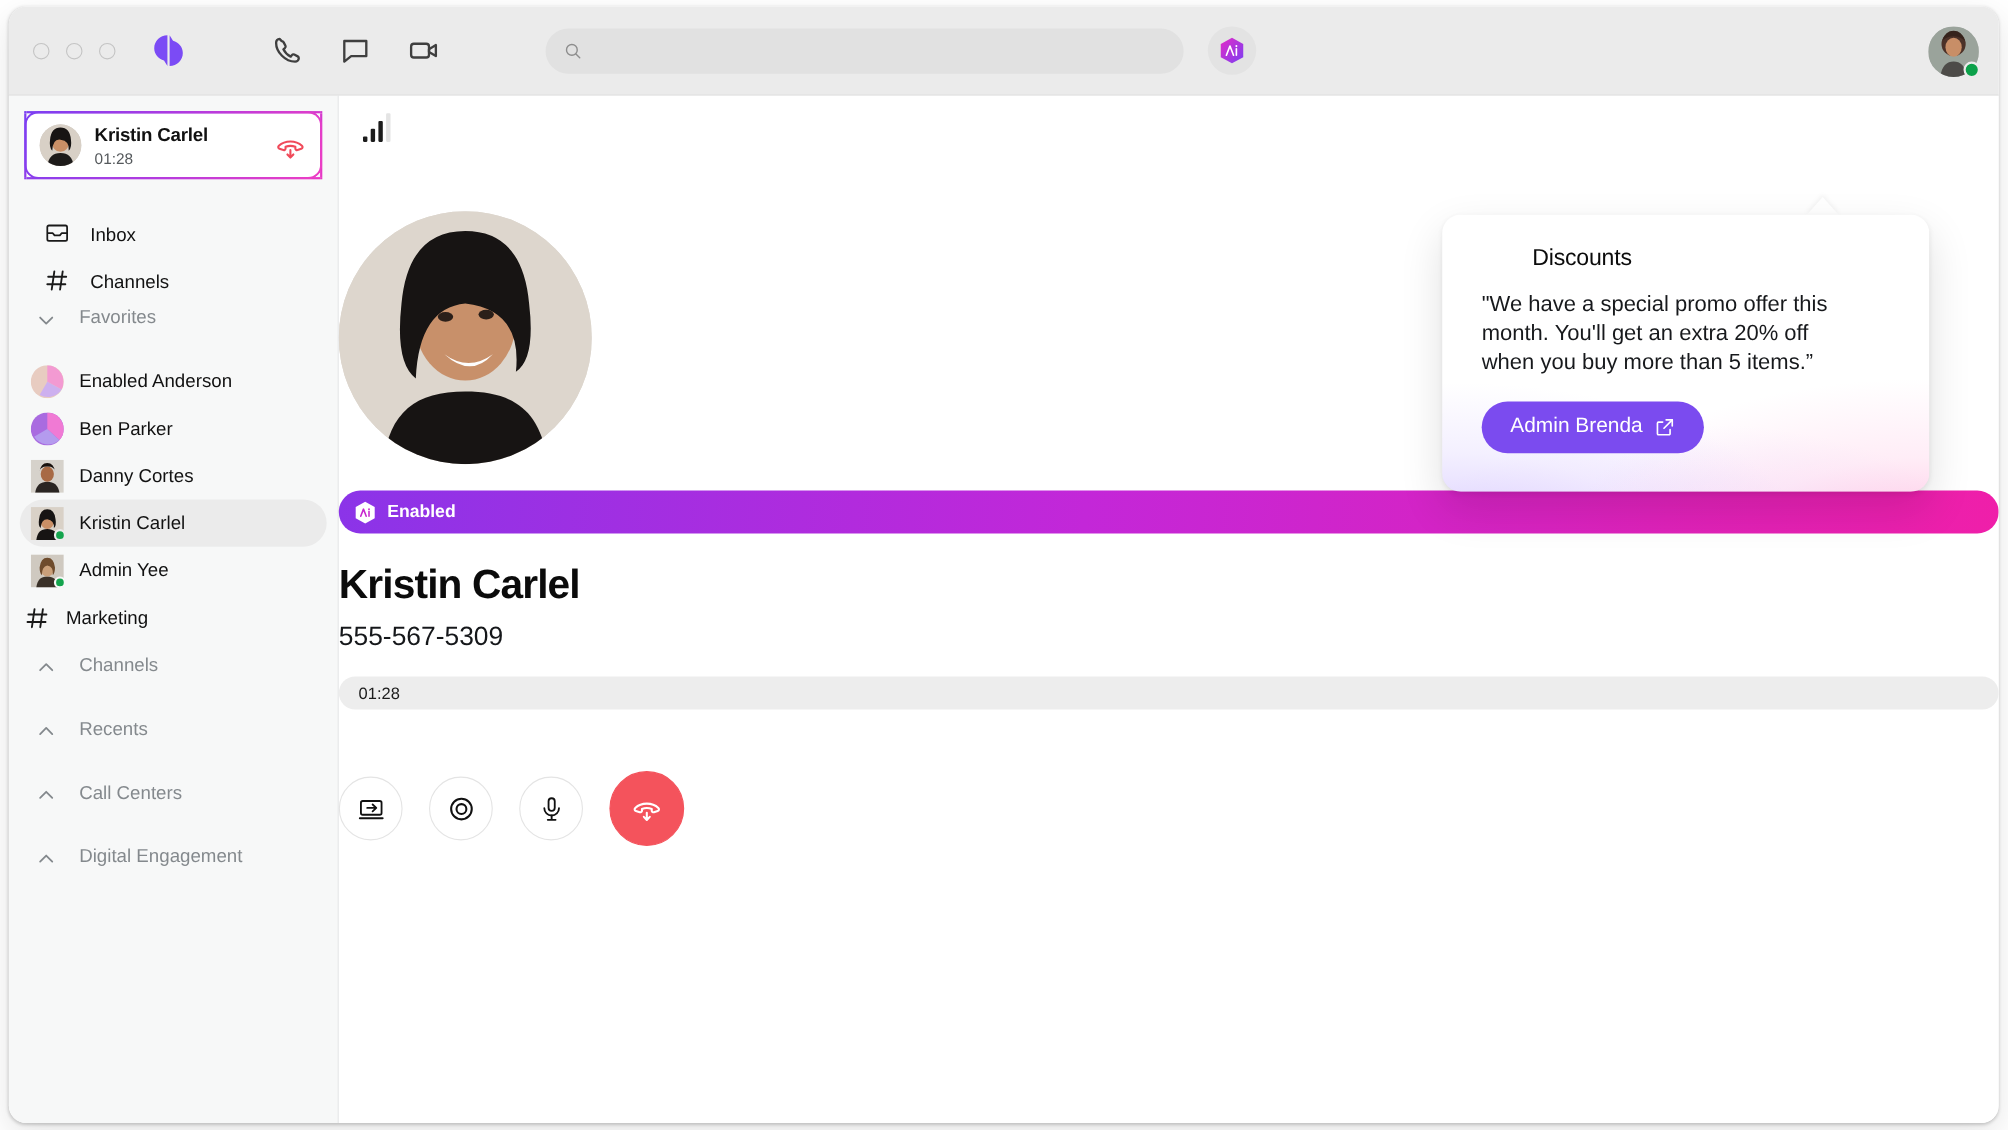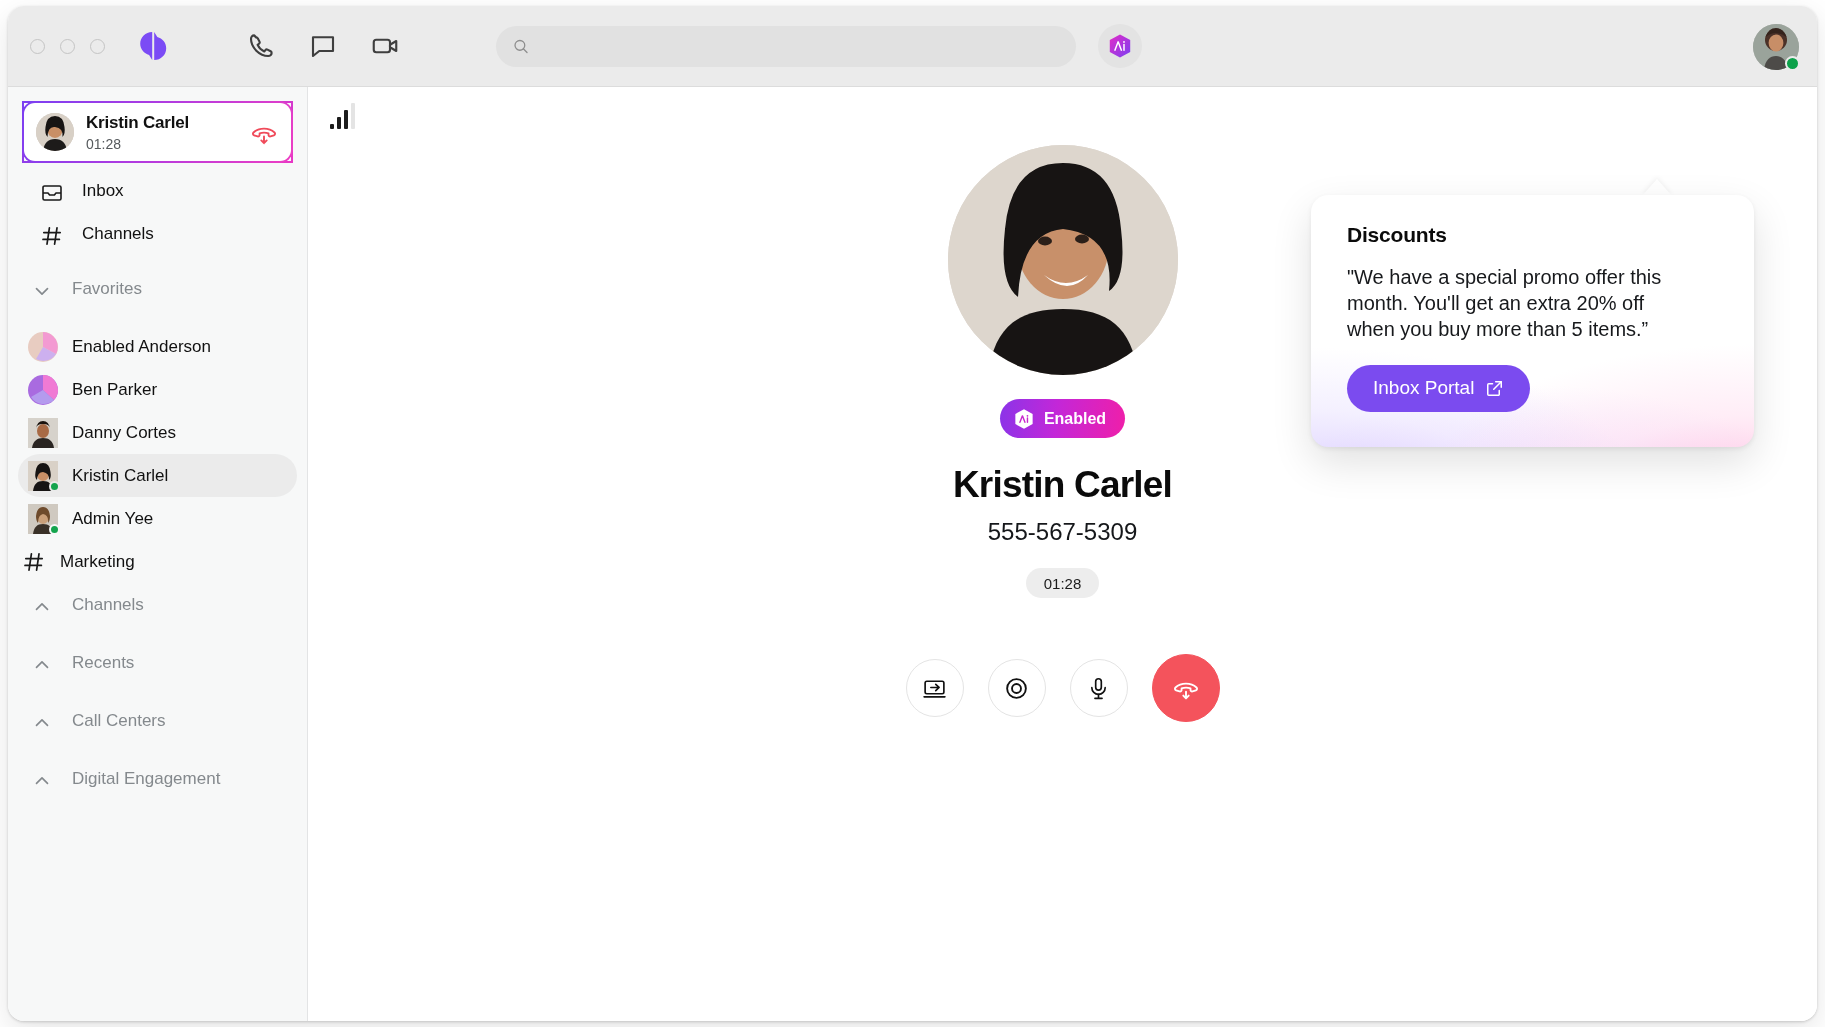--- a/index.html
+++ b/index.html
@@ -98,21 +98,21 @@
   .cc-avatar {
     width: 38px; height: 38px; border-radius: 50%;
     overflow: hidden; background: #cfc9c2; flex: 0 0 auto;
   }
   .cc-text { margin-left: 12px; flex: 1; }
   .cc-name { font-size: 17px; font-weight: bold; color: #111; letter-spacing: -0.2px; }
   .cc-timer { font-size: 14px; color: #55595c; margin-top: 3px; }
   .cc-end { width: 30px; height: 30px; color: #f04a5a; cursor: pointer; }
 
   .nav-item {
-    height: 43px; display: flex; align-items: flex-start;
+    height: 43px; display: flex; align-items: flex-end;
     padding-left: 22px; gap: 18px; cursor: pointer;
     margin: 0 10px; border-radius: 10px;
   }
   .nav-icon { width: 24px; height: 24px; color: #1a1a1a; flex: 0 0 auto;
               display:flex; align-items:center; justify-content:center; }
   .nav-label { font-size: 17px; color: #111; }
 
   .section-head {
     height: 46px; display: flex; align-items: flex-start;
     padding-left: 22px; gap: 18px; cursor: pointer; margin-top: 12px;
@@ -147,22 +147,22 @@
   }
   .signal {
     position: absolute; left: 22px; top: 16px;
     display: flex; align-items: flex-end; gap: 3px; height: 26px;
   }
   .sbar { width: 4px; border-radius: 1px; background: #1c1c1c; }
   .sbar.off { background: #e4e4e4; }
 
   .call-stage {
     position: absolute; left: 0; right: 0; top: 0; bottom: 0;
-    display: flex; flex-direction: column; align-items: center;
-    padding-top: 58px;
+    display: flex; flex-direction: column; 
+    padding-top: 105px;
   }
   .big-avatar {
     width: 230px; height: 230px; border-radius: 50%;
     background: #ddd7d0; overflow: hidden; position: relative;
   }
   .ai-pill {
     margin-top: 24px;
     height: 39px; border-radius: 20px;
     background: linear-gradient(95deg, #8b34e8 0%, #c327d8 45%, #ef1fa9 100%);
     display: inline-flex; align-items: center; gap: 9px;
@@ -207,21 +207,21 @@
     overflow: hidden;
   }
   .popup-tail {
     position: absolute; left: 1334px; top: 92px;
     width: 0; height: 0;
     border-left: 15px solid transparent;
     border-right: 15px solid transparent;
     border-bottom: 17px solid #ffffff;
     filter: drop-shadow(0 -2px 2px rgba(0,0,0,0.05));
   }
-  .popup-title { font-size: 21px; font-weight: bold; color: #0b0b0b; letter-spacing: -0.2px; }
+  .popup-title { font-size: 21px; font-weight: normal; color: #0b0b0b; letter-spacing: -0.2px; margin-left: 46px; }
   .popup-body {
     margin-top: 17px; font-size: 20px; line-height: 1.31;
     color: #17191c; max-width: 345px;
   }
   .admin-btn {
     margin-top: 22px; height: 47px; border-radius: 24px;
     background: #7b4bef; color: #fff;
     display: inline-flex; align-items: center; gap: 11px;
     padding: 0 26px; cursor: pointer; border: none;
     font-size: 19px; font-family: "Liberation Sans", sans-serif;
@@ -535,21 +535,21 @@
           </svg>
         </div>
       </div>
     </div>
 
     <div class="popup-tail"></div>
     <div class="popup">
       <div class="popup-title">Discounts</div>
       <div class="popup-body">"We have a special promo offer this month. You'll get an extra 20% off when you buy more than 5 items.”</div>
       <button class="admin-btn">
-        <span>Inbox Portal</span>
+        <span>Admin Brenda</span>
         <svg class="ext-icon" viewBox="0 0 24 24" fill="none" stroke="#fff" stroke-width="1.9" stroke-linecap="round" stroke-linejoin="round">
           <path d="M13.5 3.5 H20.5 V10.5"></path>
           <path d="M20.5 3.5 L11 13"></path>
           <path d="M18 14.5 V19.3 A1.2 1.2 0 0 1 16.8 20.5 H4.7 A1.2 1.2 0 0 1 3.5 19.3 V7.2 A1.2 1.2 0 0 1 4.7 6 H9.5"></path>
         </svg>
       </button>
     </div>
   </div>
 </div>
 

